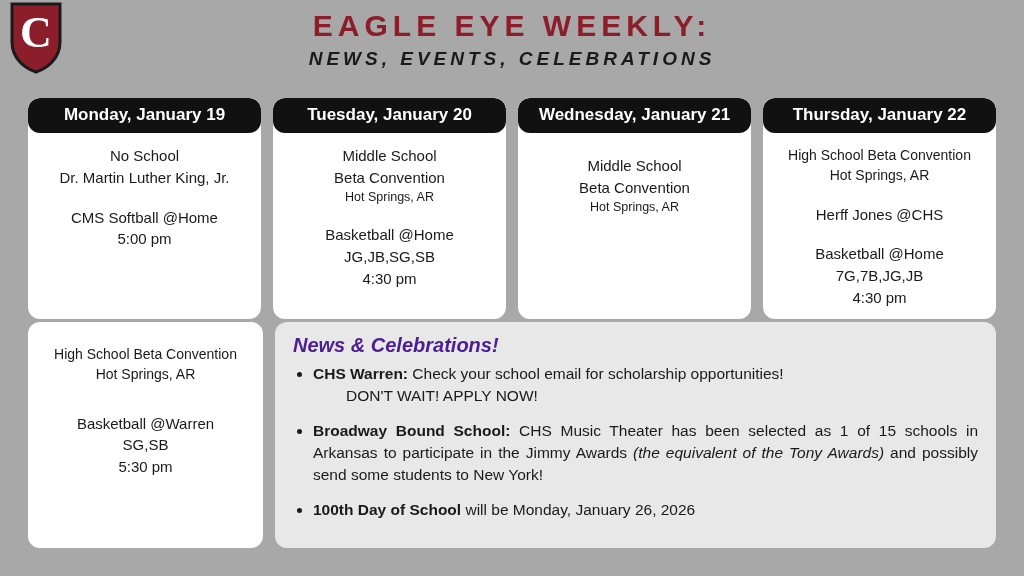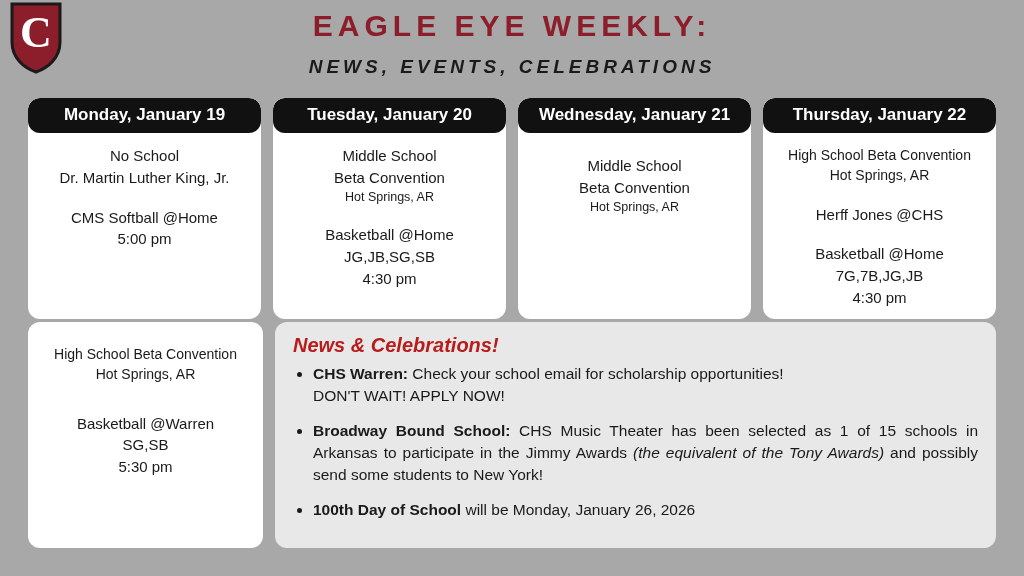--- a/index.html
+++ b/index.html
@@ -42,21 +42,21 @@
     font-size: 30px;
     letter-spacing: 5px;
     line-height: 1.15;
   }
   .title-sub {
     color: #1a1a1a;
     font-weight: bold;
     font-style: italic;
     font-size: 19px;
     letter-spacing: 4px;
-    margin-top: 12px;
+    margin-top: 4px;
   }
 
   
   .row-top {
     position: absolute;
     top: 98px;
     left: 28px;
     right: 28px;
     display: flex;
     gap: 12px;
@@ -111,41 +111,41 @@
   }
   .news-panel {
     background: #e8e8e8;
     border-radius: 12px;
     flex: 1;
     min-height: 226px;
     box-sizing: border-box;
     padding: 10px 18px 10px 16px;
   }
   .news-title {
-    color: #b91c1c;
+    color: #4c1d95;
     font-weight: bold;
     font-style: italic;
     font-size: 20px;
     margin: 2px 0 6px 2px;
   }
   .news-list {
     margin: 0;
     padding-left: 22px;
     color: #1a1a1a;
   }
   .news-list li {
     font-size: 15.5px;
     line-height: 1.42;
     margin-bottom: 13px;
     text-align: justify;
   }
   .news-list li:last-child { margin-bottom: 0; }
   .b { font-weight: bold; }
   .i { font-style: italic; }
-  .nowrap-line { display: block; }
+  .nowrap-line { display: block; margin-left: 33px; }
 </style>
 </head>
 <body>
 
 <div class="header">
   <div class="logo">
     <svg width="56" height="72" viewBox="0 0 56 72">
       <path d="M4 2 H52 V40 C52 56 40 66 28 70 C16 66 4 56 4 40 Z" fill="#8c1d2b" stroke="#1a1a1a" stroke-width="3"></path>
       <text x="28" y="45" text-anchor="middle" font-family="Liberation Serif, serif" font-size="44" font-weight="bold" fill="#ffffff">C</text>
     </svg>

